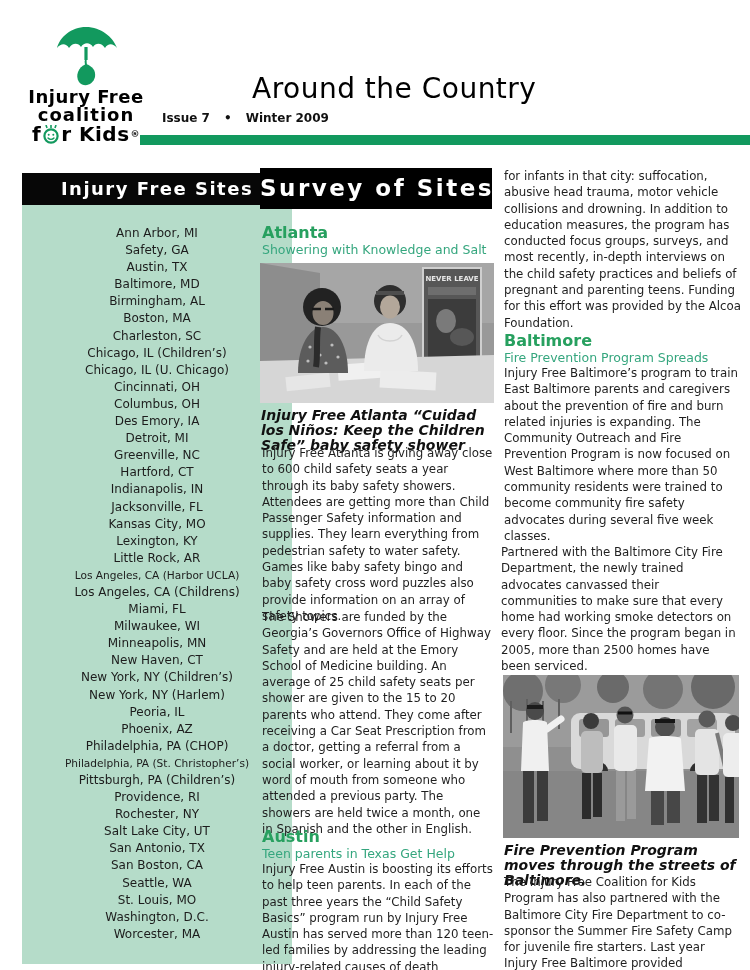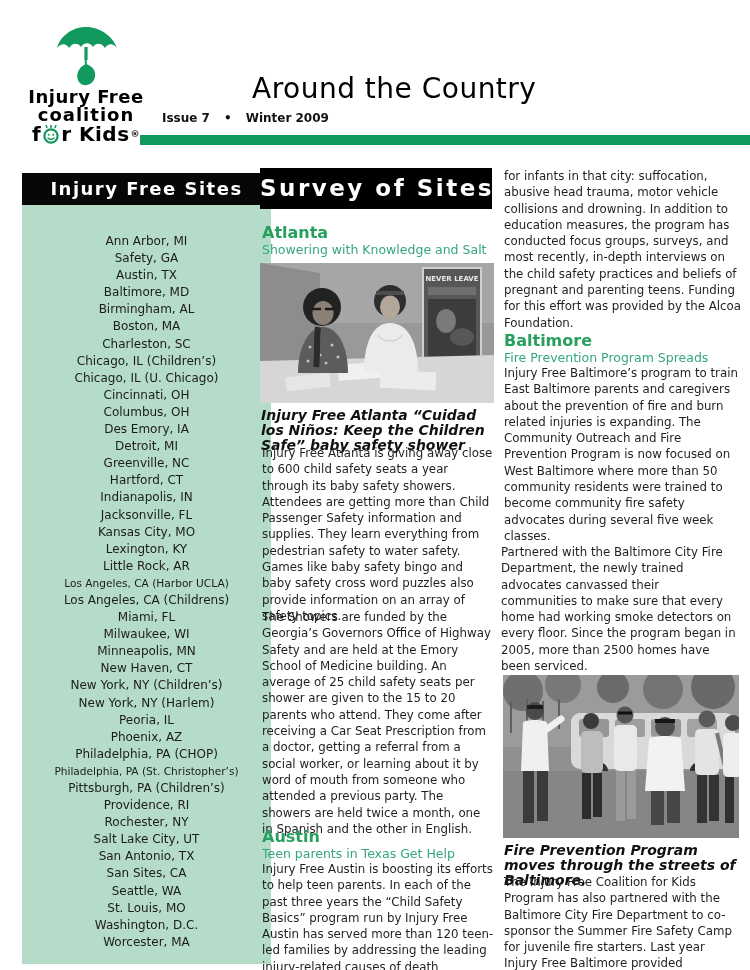--- a/index.html
+++ b/index.html
@@ -20,26 +20,26 @@
   .logo-reg { font-size:9px; vertical-align:super; }
   .page-title {
     position:absolute; left:252px; top:56px; width:252px; text-align:center;
     font-size:28px; font-weight:400; color:#000; white-space:nowrap; letter-spacing:0.5px;
   }
   .issue-line { position:absolute; left:162px; top:95px; font-size:12px; font-weight:700; color:#111; }
   .issue-line span { margin-right:14px; }
   .accent-bar { position:absolute; left:140px; top:119px; width:610px; height:10px; background:#12995e; }
 
   
-  .sidebar { position:absolute; left:22px; top:157px; width:249px; }
+  .sidebar { position:absolute; left:22px; top:157px; width:270px; }
   .sidebar-header {
     background:#070707; color:#ffffff; text-align:center;
     font-size:18px; font-weight:700; letter-spacing:1.5px; padding:5px 0 6px;
   }
-  .sidebar-body { background:#b5dcc9; height:759px; padding-top:28px; }
+  .sidebar-body { background:#b5dcc9; height:759px; padding-top:20px; }
   .site-item {
     text-align:center; font-size:12px; line-height:17.1px; color:#1c1c1c; white-space:nowrap;
   }
   .site-item.long { font-size:10.6px; }
 
   
   .banner {
     position:absolute; left:260px; top:152px; width:232px; height:41px;
     background:#000; color:#fff; text-align:center;
     font-size:23px; font-weight:700; letter-spacing:2.5px; line-height:41px; white-space:nowrap;
@@ -138,21 +138,21 @@
         <div class="site-item">New York, NY (Harlem)</div>
         <div class="site-item">Peoria, IL</div>
         <div class="site-item">Phoenix, AZ</div>
         <div class="site-item">Philadelphia, PA (CHOP)</div>
         <div class="site-item long">Philadelphia, PA (St. Christopher’s)</div>
         <div class="site-item">Pittsburgh, PA (Children’s)</div>
         <div class="site-item">Providence, RI</div>
         <div class="site-item">Rochester, NY</div>
         <div class="site-item">Salt Lake City, UT</div>
         <div class="site-item">San Antonio, TX</div>
-        <div class="site-item">San Sites, CA</div>
+        <div class="site-item">San Boston, CA</div>
         <div class="site-item">Seattle, WA</div>
         <div class="site-item">St. Louis, MO</div>
         <div class="site-item">Washington, D.C.</div>
         <div class="site-item">Worcester, MA</div>
       </div>
   </aside>
 
   <div class="banner">Survey of Sites</div>
 
   <div class="sec-heading h-atlanta">Atlanta</div>

